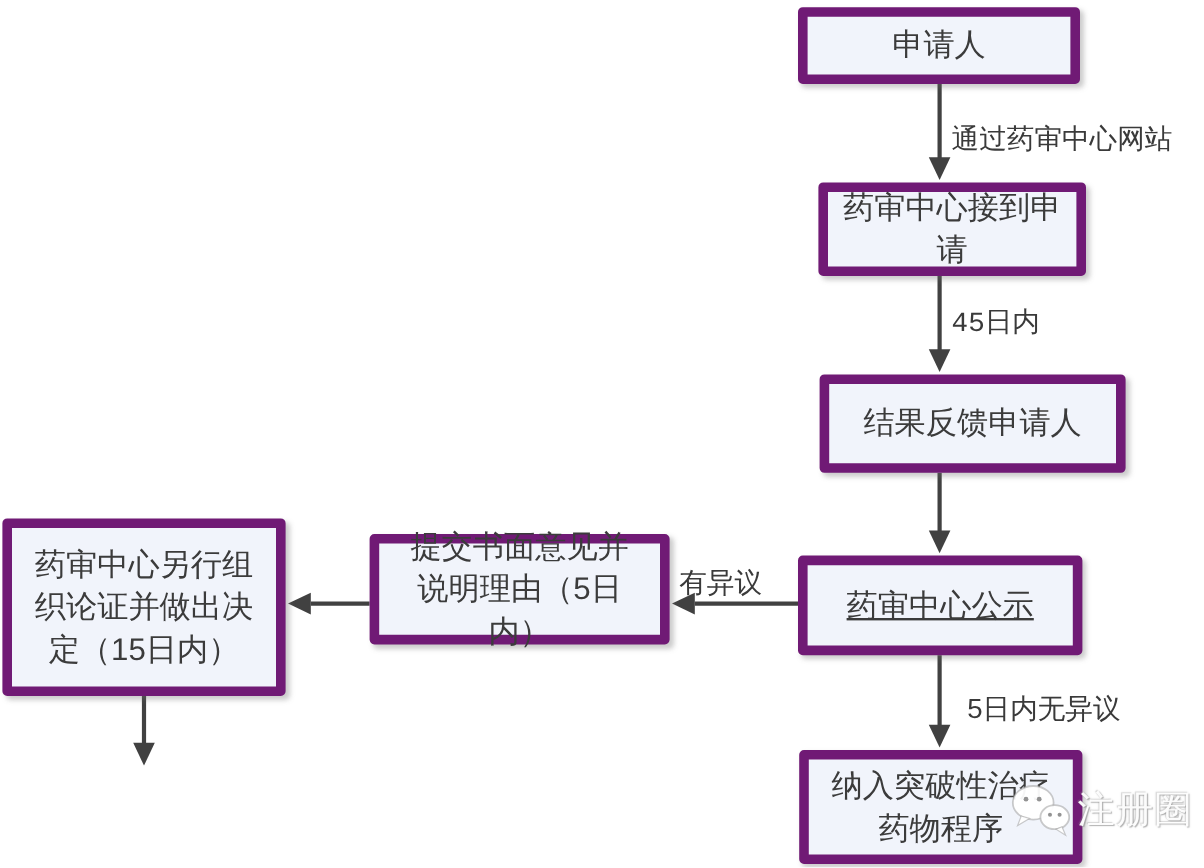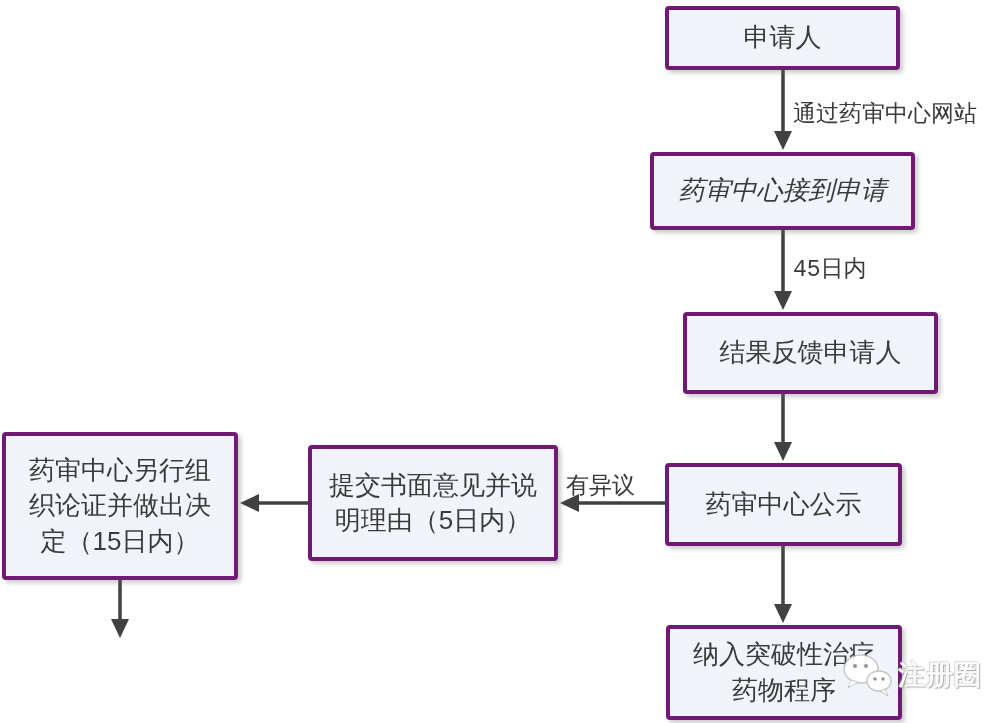--- a/index.html
+++ b/index.html
@@ -16,61 +16,61 @@
   }
   .arrows {
     position: absolute;
     left: 0; top: 0;
     width: 1003px;
     height: 723px;
   }
   .node {
     position: absolute;
     background: #f1f4fb;
-    border: 4px solid #701a75;
+    border: 8px solid #701a75;
     border-radius: 4px;
     box-shadow: 3px 3px 4px rgba(110,110,110,0.35);
     display: flex;
     align-items: center;
     justify-content: center;
     text-align: center;
     color: #3b3b3b;
     font-size: 26px;
     line-height: 1.35;
   }
   .n-applicant { left: 665px; top: 6px;   width: 235px; height: 64px; }
-  .n-receive   { left: 650px; top: 152px; width: 265px; height: 78px; font-style: italic; }
+  .n-receive   { left: 682px; top: 152px; width: 223px; height: 78px; }
   .n-feedback  { left: 655px; top: 312px; width: 255px; height: 82px; margin-left: 28px; }
-  .n-publicity { left: 665px; top: 463px; width: 237px; height: 83px; }
+  .n-publicity { left: 665px; top: 463px; width: 237px; height: 83px; text-decoration: underline; }
   .n-include   { left: 666px; top: 625px; width: 236px; height: 95px; padding: 0 15px; }
-  .n-submit    { left: 308px; top: 445px; width: 250px; height: 116px; padding: 0 16px; }
+  .n-submit    { left: 308px; top: 445px; width: 250px; height: 92px; padding: 0 16px; }
   .n-decide    { left: 2px;   top: 432px; width: 236px; height: 148px; padding: 0 15px; }
   .n-notify    { left: 2px;   top: 640px; width: 236px; height: 78px; }
   .edge-label {
     position: absolute;
     color: #3a3a3a;
     font-size: 23px;
     line-height: 28px;
     white-space: nowrap;
   }
-  .l-via       { left: 793px; top: 101px; font-family: Liberation Mono, monospace; }
+  .l-via       { left: 793px; top: 101px; }
   .l-45days    { left: 793px; top: 256px; font-family: Liberation Mono, monospace; }
   .l-objection { left: 566px; top: 472px; font-family: Liberation Serif, serif; }
   .l-noobj     { left: 806px; top: 576px; }
   .watermark {
     position: absolute;
     left: 841px; top: 652px;
     display: flex;
     align-items: center;
     gap: 5px;
   }
   .wm-text {
     color: rgba(255,255,255,0.95);
-    font-size: 27px;
-    font-weight: bold;
+    font-size: 31px;
+    font-weight: normal;
     letter-spacing: 1px;
     text-shadow: 1px 1px 1px rgba(130,130,130,0.65), -1px -1px 1px rgba(150,150,150,0.4);
     text-align: right;
   }
 </style>
 </head>
 <body>
 
 <div class="canvas">
 
@@ -130,20 +130,21 @@
   </div>
 
   <div class="node n-decide">
     <span>药审中心另行组织论证并做出决定（15日内）</span>
   </div>
 
 
   <div class="edge-label l-via">通过药审中心网站</div>
   <div class="edge-label l-45days">45日内</div>
   <div class="edge-label l-objection">有异议</div>
+  <div class="edge-label l-noobj">5日内无异议</div>
 
   <div class="watermark">
     <svg width="52" height="46" viewBox="0 0 52 46" xmlns="http://www.w3.org/2000/svg">
       <g>
         <ellipse cx="20" cy="17" rx="17" ry="14" fill="rgba(255,255,255,0.95)" stroke="rgba(160,160,160,0.55)" stroke-width="1.5"></ellipse>
         <polygon points="10,28 7,36 17,30" fill="rgba(255,255,255,0.95)" stroke="rgba(160,160,160,0.55)" stroke-width="1"></polygon>
         <circle cx="14" cy="14" r="2" fill="rgba(120,120,120,0.8)"></circle>
         <circle cx="25" cy="14" r="2" fill="rgba(120,120,120,0.8)"></circle>
         <ellipse cx="38" cy="29" rx="12" ry="10" fill="rgba(255,255,255,0.95)" stroke="rgba(160,160,160,0.55)" stroke-width="1.5"></ellipse>
         <polygon points="44,37 47,44 39,39" fill="rgba(255,255,255,0.95)" stroke="rgba(160,160,160,0.55)" stroke-width="1"></polygon>

